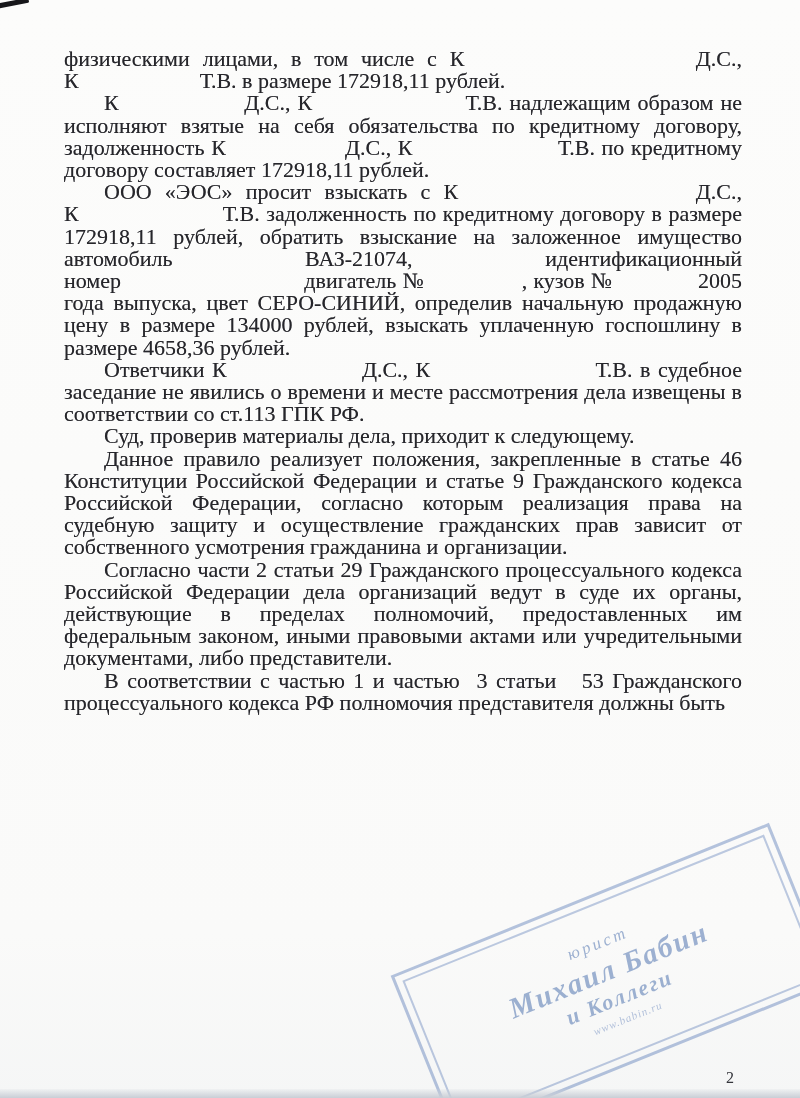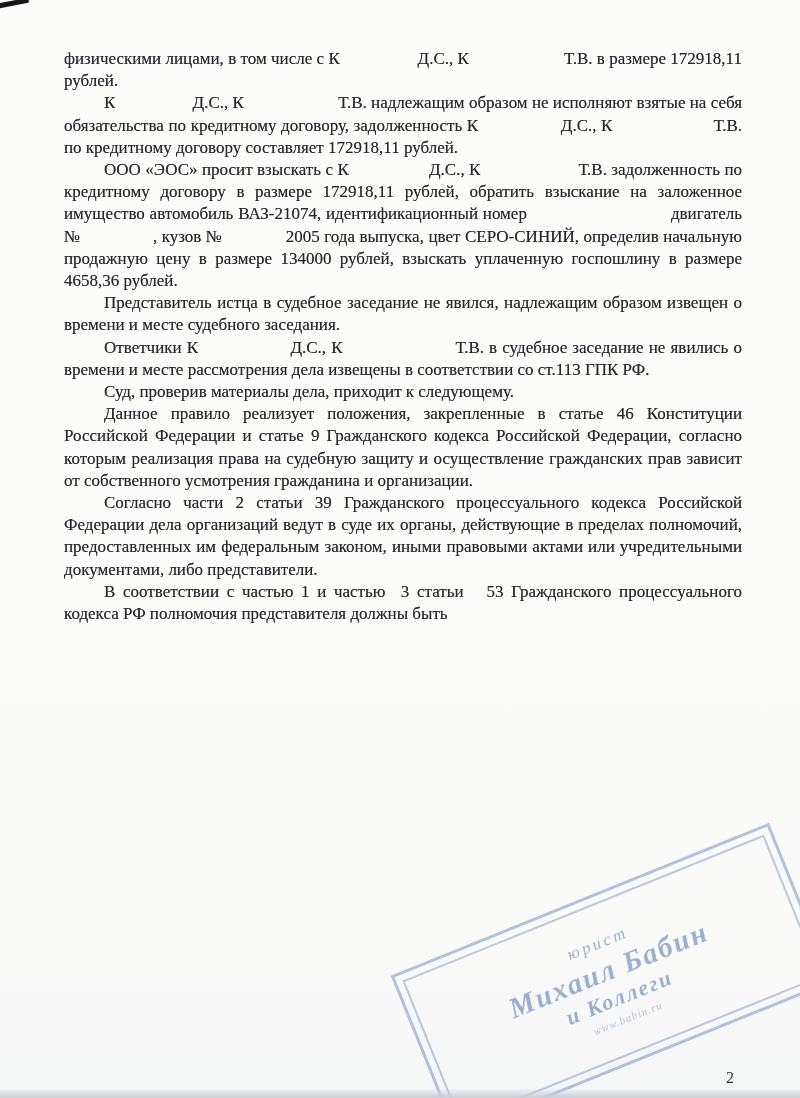--- a/index.html
+++ b/index.html
@@ -5,21 +5,21 @@
   html,body { margin:0; padding:0; background:#ffffff; }
   .page {
     position:relative;
     width:800px; height:1098px;
     overflow:hidden;
     background:linear-gradient(180deg,#fcfcfb 0%,#fafaf9 85%,#f5f6f6 100%);
     font-family:"Liberation Serif","DejaVu Serif",serif;
   }
   .doc-text {
     position:absolute; left:64px; top:48px; width:678px;
-    font-size:17px; line-height:22.2px;
+    font-size:22px; line-height:22.2px;
     text-align:justify; color:#26262b;
     text-shadow:0 0 0.4px rgba(40,40,45,0.55);
   }
   .para { margin:0; text-indent:40px; }
   .para.no-indent { text-indent:0; }
 
   
   .corner-mark {
     position:absolute; left:-7px; top:1px; width:36px; height:5px;
     background:#17171a; transform:rotate(-11deg); border-radius:1px;
@@ -60,25 +60,24 @@
 <body>
 
 <div class="page">
 
   <div class="corner-mark"></div>
 
   <div class="doc-text">
     <p class="para no-indent">физическими лицами, в том числе с К&nbsp;&nbsp;&nbsp;&nbsp;&nbsp;&nbsp;&nbsp;&nbsp;&nbsp;&nbsp;&nbsp;&nbsp;&nbsp;&nbsp;&nbsp;&nbsp;&nbsp;&nbsp;Д.С., К&nbsp;&nbsp;&nbsp;&nbsp;&nbsp;&nbsp;&nbsp;&nbsp;&nbsp;&nbsp;&nbsp;&nbsp;&nbsp;&nbsp;&nbsp;&nbsp;&nbsp;&nbsp;&nbsp;&nbsp;&nbsp;&nbsp;Т.В. в размере 172918,11 рублей.</p>
     <p class="para">К&nbsp;&nbsp;&nbsp;&nbsp;&nbsp;&nbsp;&nbsp;&nbsp;&nbsp;&nbsp;&nbsp;&nbsp;&nbsp;&nbsp;&nbsp;&nbsp;&nbsp;&nbsp;Д.С., К&nbsp;&nbsp;&nbsp;&nbsp;&nbsp;&nbsp;&nbsp;&nbsp;&nbsp;&nbsp;&nbsp;&nbsp;&nbsp;&nbsp;&nbsp;&nbsp;&nbsp;&nbsp;&nbsp;&nbsp;&nbsp;&nbsp;Т.В. надлежащим образом не исполняют взятые на себя обязательства по кредитному договору, задолженность К&nbsp;&nbsp;&nbsp;&nbsp;&nbsp;&nbsp;&nbsp;&nbsp;&nbsp;&nbsp;&nbsp;&nbsp;&nbsp;&nbsp;&nbsp;&nbsp;&nbsp;&nbsp;Д.С., К&nbsp;&nbsp;&nbsp;&nbsp;&nbsp;&nbsp;&nbsp;&nbsp;&nbsp;&nbsp;&nbsp;&nbsp;&nbsp;&nbsp;&nbsp;&nbsp;&nbsp;&nbsp;&nbsp;&nbsp;&nbsp;&nbsp;Т.В. по кредитному договору составляет 172918,11 рублей.</p>
     <p class="para">ООО «ЭОС» просит взыскать с К&nbsp;&nbsp;&nbsp;&nbsp;&nbsp;&nbsp;&nbsp;&nbsp;&nbsp;&nbsp;&nbsp;&nbsp;&nbsp;&nbsp;&nbsp;&nbsp;&nbsp;&nbsp;Д.С., К&nbsp;&nbsp;&nbsp;&nbsp;&nbsp;&nbsp;&nbsp;&nbsp;&nbsp;&nbsp;&nbsp;&nbsp;&nbsp;&nbsp;&nbsp;&nbsp;&nbsp;&nbsp;&nbsp;&nbsp;&nbsp;&nbsp;Т.В. задолженность по кредитному договору в размере 172918,11 рублей, обратить взыскание на заложенное имущество автомобиль ВАЗ-21074, идентификационный номер&nbsp;&nbsp;&nbsp;&nbsp;&nbsp;&nbsp;&nbsp;&nbsp;&nbsp;&nbsp;&nbsp;&nbsp;&nbsp;&nbsp;&nbsp;&nbsp;&nbsp;&nbsp;&nbsp;&nbsp;&nbsp;&nbsp;&nbsp;&nbsp;&nbsp;&nbsp;&nbsp;&nbsp;&nbsp;&nbsp;двигатель №&nbsp;&nbsp;&nbsp;&nbsp;&nbsp;&nbsp;&nbsp;&nbsp;&nbsp;&nbsp;&nbsp;&nbsp;&nbsp;&nbsp;&nbsp;&nbsp;, кузов №&nbsp;&nbsp;&nbsp;&nbsp;&nbsp;&nbsp;&nbsp;&nbsp;&nbsp;&nbsp;&nbsp;&nbsp;&nbsp;&nbsp;2005 года выпуска, цвет СЕРО-СИНИЙ, определив начальную продажную цену в размере 134000 рублей, взыскать уплаченную госпошлину в размере 4658,36 рублей.</p>
-    <p class="para">Представитель истца в судебное заседание не явился, надлежащим образом извещен о времени и месте судебного заседания.</p>
     <p class="para">Ответчики К&nbsp;&nbsp;&nbsp;&nbsp;&nbsp;&nbsp;&nbsp;&nbsp;&nbsp;&nbsp;&nbsp;&nbsp;&nbsp;&nbsp;&nbsp;&nbsp;&nbsp;&nbsp;Д.С., К&nbsp;&nbsp;&nbsp;&nbsp;&nbsp;&nbsp;&nbsp;&nbsp;&nbsp;&nbsp;&nbsp;&nbsp;&nbsp;&nbsp;&nbsp;&nbsp;&nbsp;&nbsp;&nbsp;&nbsp;&nbsp;&nbsp;Т.В. в судебное заседание не явились о времени и месте рассмотрения дела извещены в соответствии со ст.113 ГПК РФ.</p>
     <p class="para">Суд, проверив материалы дела, приходит к следующему.</p>
     <p class="para">Данное правило реализует положения, закрепленные в статье 46 Конституции Российской Федерации и статье 9 Гражданского кодекса Российской Федерации, согласно которым реализация права на судебную защиту и осуществление гражданских прав зависит от собственного усмотрения гражданина и организации.</p>
-    <p class="para">Согласно части 2 статьи 39 Гражданского процессуального кодекса Российской Федерации дела организаций ведут в суде их органы, действующие в пределах полномочий, предоставленных им федеральным законом, иными правовыми актами или учредительными документами, либо представители.</p>
+    <p class="para">Согласно части 2 статьи 29 Гражданского процессуального кодекса Российской Федерации дела организаций ведут в суде их органы, действующие в пределах полномочий, предоставленных им федеральным законом, иными правовыми актами или учредительными документами, либо представители.</p>
     <p class="para">В соответствии с частью 1 и частью &nbsp;3 статьи &nbsp;&nbsp;53 Гражданского процессуального кодекса РФ полномочия представителя должны быть</p>
   </div>
 
   <div class="stamp-wrap">
     <div class="stamp-inner">
       <div class="stamp-line stamp-small">юрист</div>
       <div class="stamp-line stamp-big">Михаил Бабин</div>
       <div class="stamp-line stamp-mid">и Коллеги</div>
       <div class="stamp-line stamp-url">www.babin.ru</div>
     </div>

